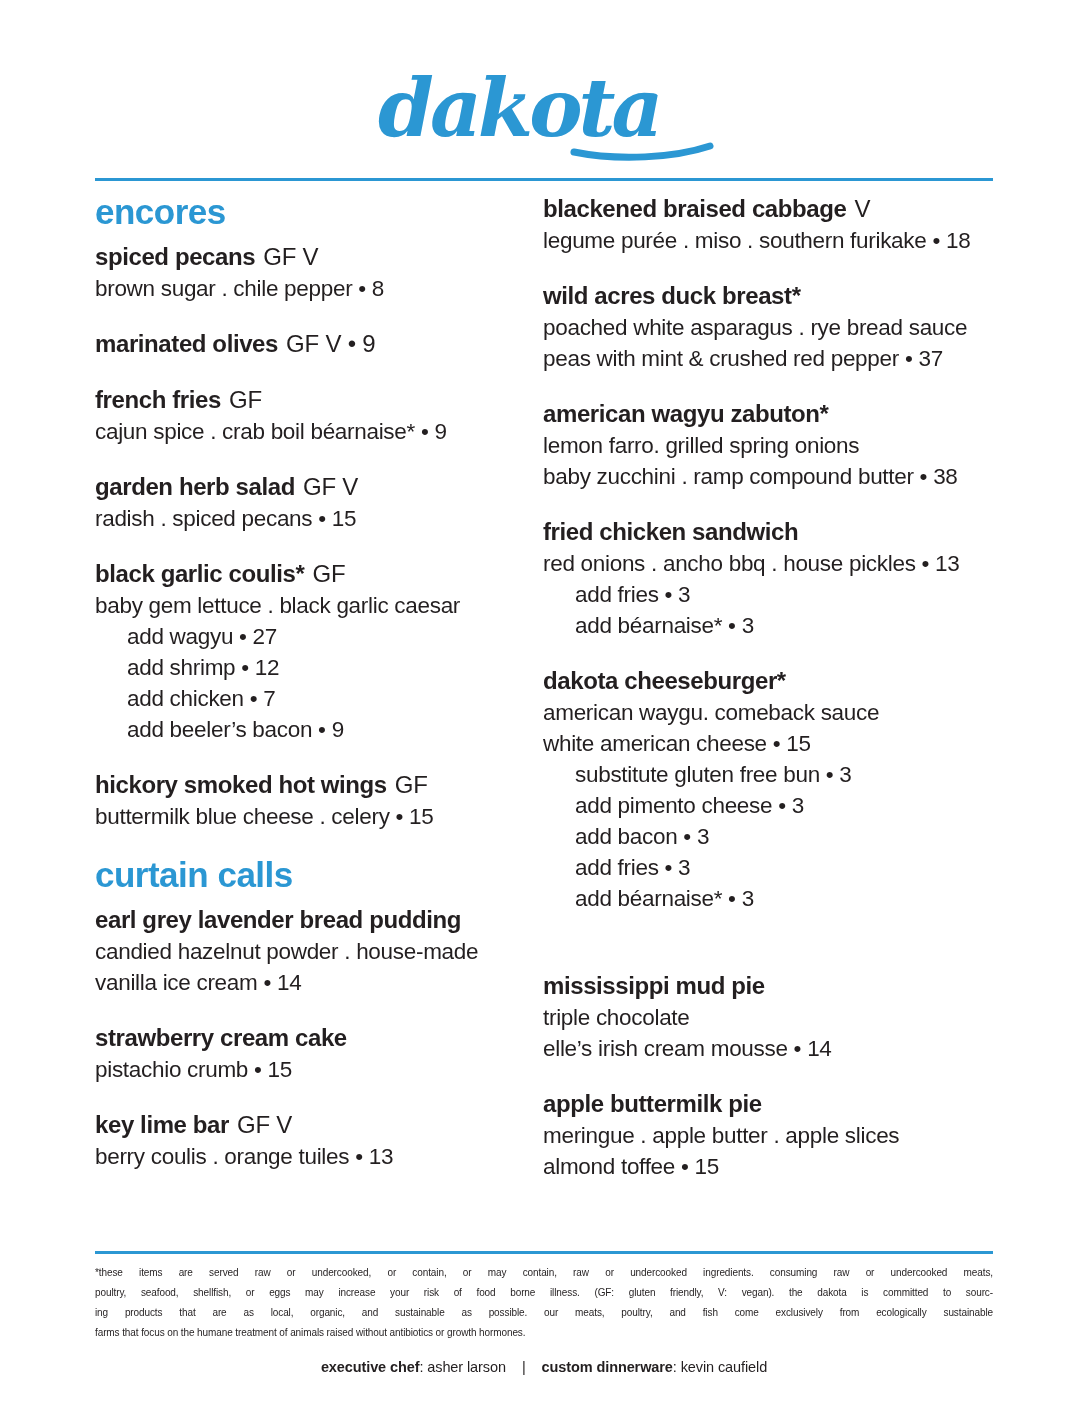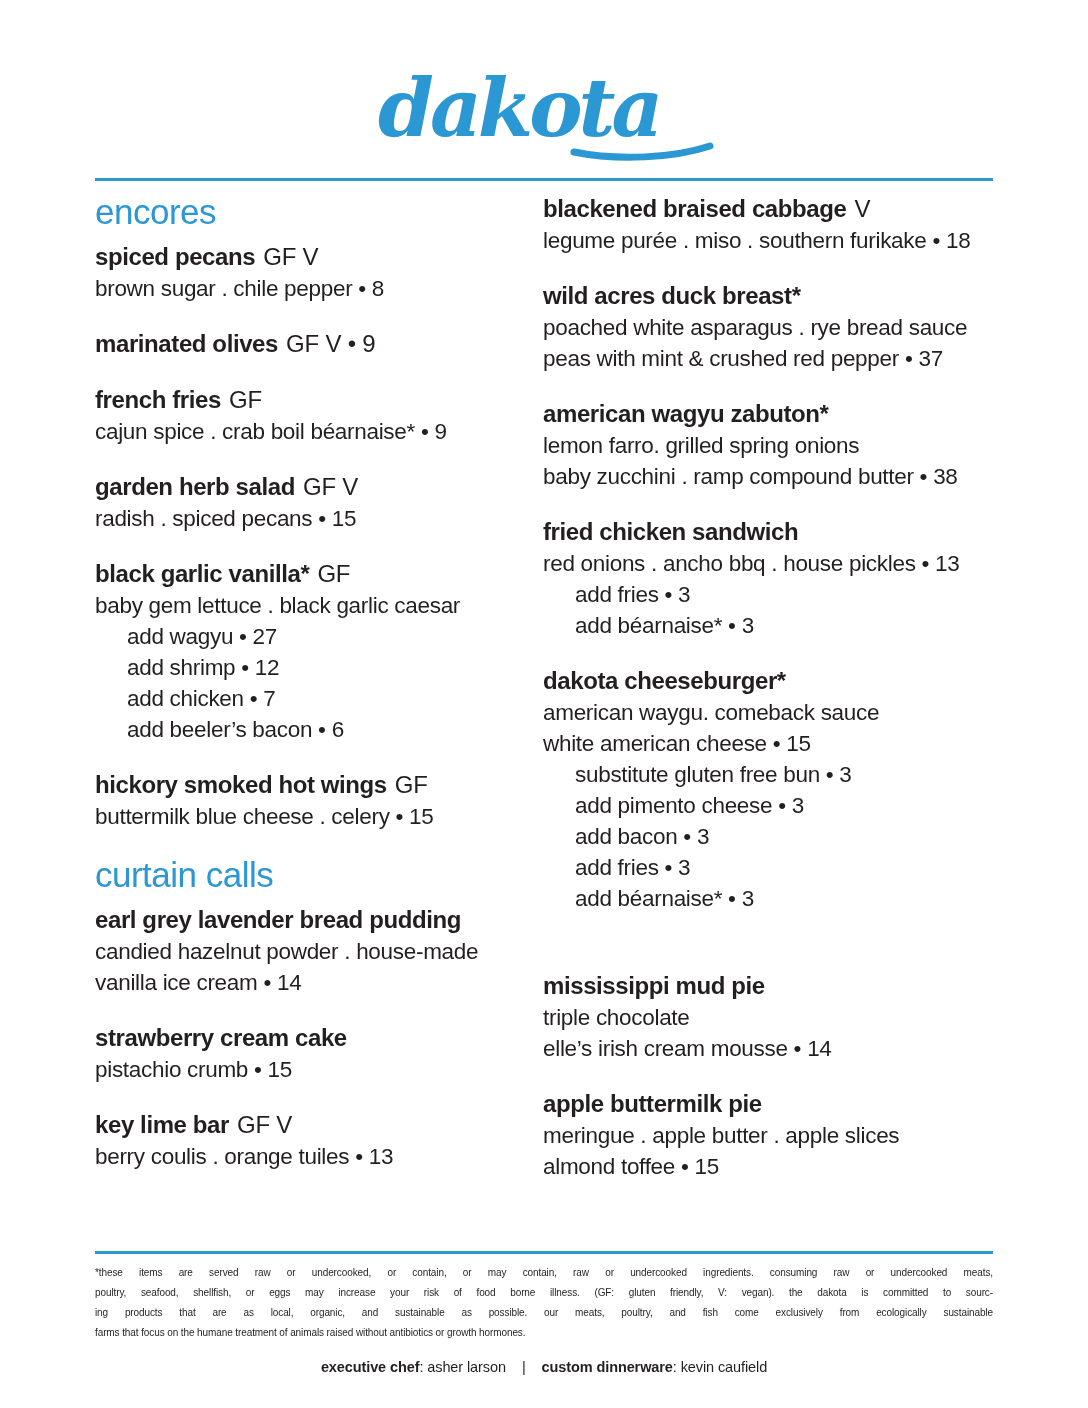--- a/index.html
+++ b/index.html
@@ -31,21 +31,21 @@
 
   
   .menu {
     display: grid;
     grid-template-columns: 448px 1fr;
     margin-top: 12px;
     min-height: 1058px;
     align-items: start;
   }
   .section {
-    font-size: 35px; font-weight: 400;
+    font-size: 35px; font-weight: 700;
     color: var(--accent);
     letter-spacing: -0.5px;
     margin: 0 0 10px 0;
     line-height: 38px;
   }
   .section.curtain { margin-top: 20px; }
   .item { margin-bottom: 24px; }
   .title {
     font-size: 24px; font-weight: 700;
     letter-spacing: -0.4px; line-height: 32px;
@@ -95,26 +95,26 @@
           </div>
           <div class="item">
             <div class="title"><span>french fries</span><span class="tags">GF</span></div>
             <div class="desc">cajun spice . crab boil béarnaise* •  9</div>
           </div>
           <div class="item">
             <div class="title"><span>garden herb salad</span><span class="tags">GF V</span></div>
             <div class="desc">radish . spiced pecans • 15</div>
           </div>
           <div class="item">
-            <div class="title"><span>black garlic vanilla*</span><span class="tags">GF</span></div>
+            <div class="title"><span>black garlic coulis*</span><span class="tags">GF</span></div>
             <div class="desc">baby gem lettuce . black garlic caesar</div>
             <div class="addon">add wagyu • 27</div>
             <div class="addon">add shrimp • 12</div>
             <div class="addon">add chicken • 7</div>
-            <div class="addon">add beeler’s bacon • 6</div>
+            <div class="addon">add beeler’s bacon • 9</div>
           </div>
           <div class="item">
             <div class="title"><span>hickory smoked hot wings</span><span class="tags">GF</span></div>
             <div class="desc">buttermilk blue cheese . celery • 15</div>
           </div>
         </div>
       <h2 class="section curtain">curtain calls</h2>
       <div id="curtain-items">
           <div class="item">
             <div class="title"><span>earl grey lavender bread pudding</span></div>

